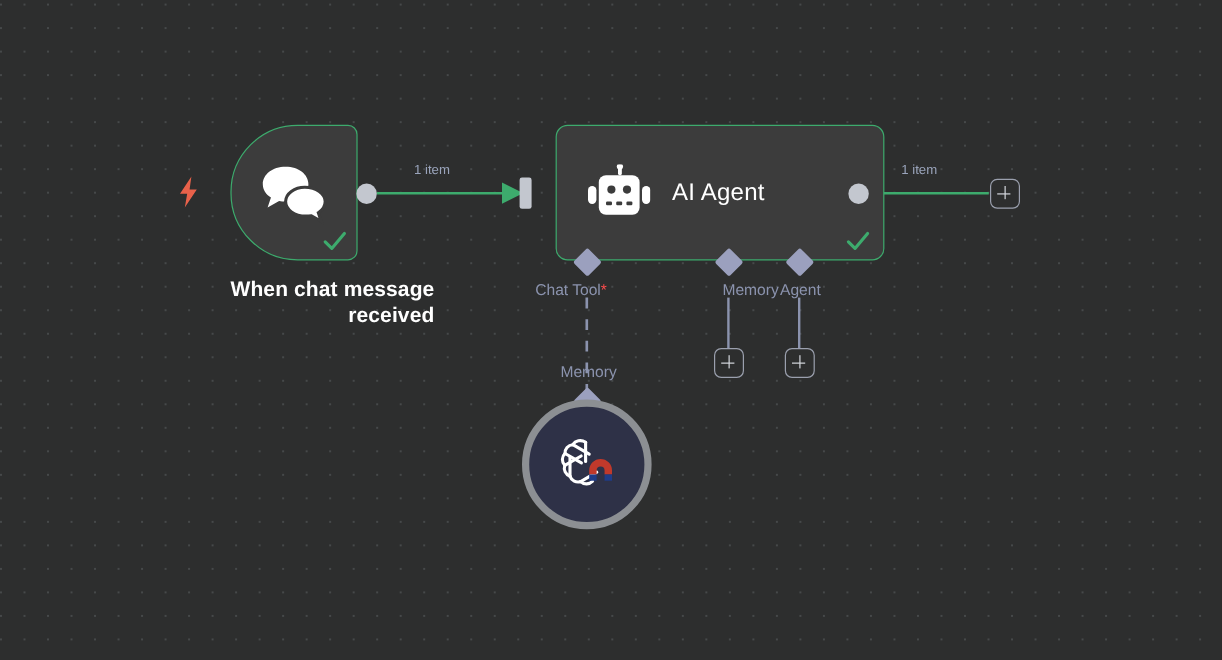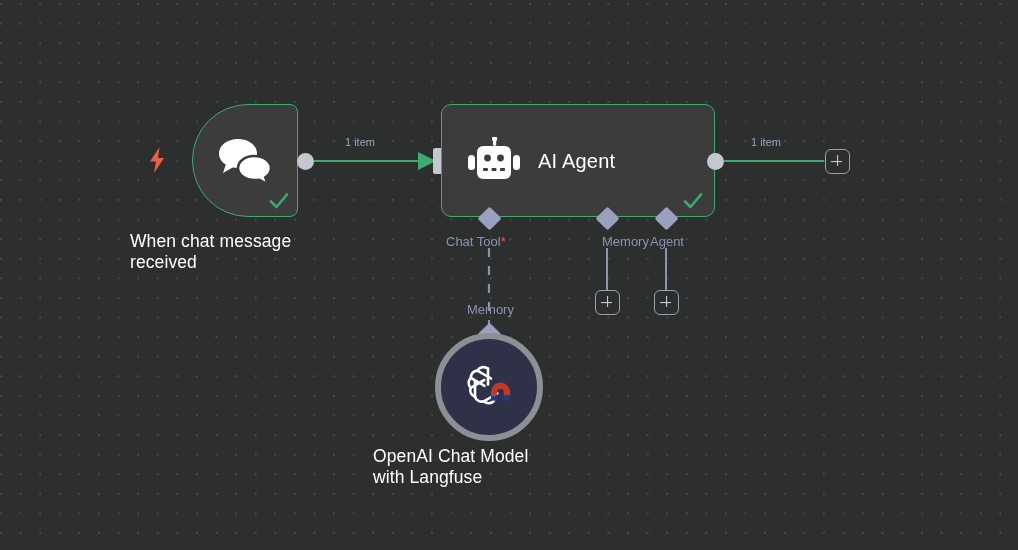--- a/index.html
+++ b/index.html
@@ -15,23 +15,23 @@
     width:1018px; height:550px;
     background-color:#2d2e2e;
     background-image:
       radial-gradient(circle at 1px 1px, #46494a 1px, transparent 0);
     background-size:19.6px 19.6px;
     background-position:0px 3px;
   }
   
   .node-label {
     position:absolute;
-    text-align:left;
+    text-align:right;
     color:#ffffff;
-    font-weight:normal;
+    font-weight:bold;
     line-height:1.22;
     letter-spacing:.1px;
     white-space:pre-line;
     pointer-events:none;
   }
   .check {
     position:absolute;
     width:22px; height:22px;
     pointer-events:none;
   }
@@ -53,21 +53,21 @@
   }
   #lightning {
     position:absolute;
     left:146px; top:146px;
     width:22px; height:28px;
   }
 
   
   #agent-node {
     position:absolute;
-    left:441px; top:104px;
+    left:463px; top:104px;
     width:274px; height:113px;
     background:#3c3c3c;
     border:1.5px solid #3dab6d;
     border-radius:10px;
   }
   #agent-icon {
     position:absolute; left:26px; top:50%;
     transform:translateY(-50%);
     width:52px; height:48px;
   }
@@ -282,16 +282,14 @@
         </g>
         <g>
           <path d="M27 29 a9.5 9.5 0 0 1 19 0 v3.4 h-6.2 v-3.4 a3.3 3.3 0 0 0 -6.6 0 v3.4 H27 z" fill="#c0392b"></path>
           <rect x="27" y="32.4" width="6.2" height="5.2" fill="#1f3c88"></rect>
           <rect x="39.8" y="32.4" width="6.2" height="5.2" fill="#1f3c88"></rect>
         </g>
       </svg>
     </div>
   </div>
 
-  <div class="node-label" style="left:373px; top:446px; width:232px; font-size:17.5px;">OpenAI Chat Model
-with Langfuse</div>
 
 </div>
 
 </body></html>

